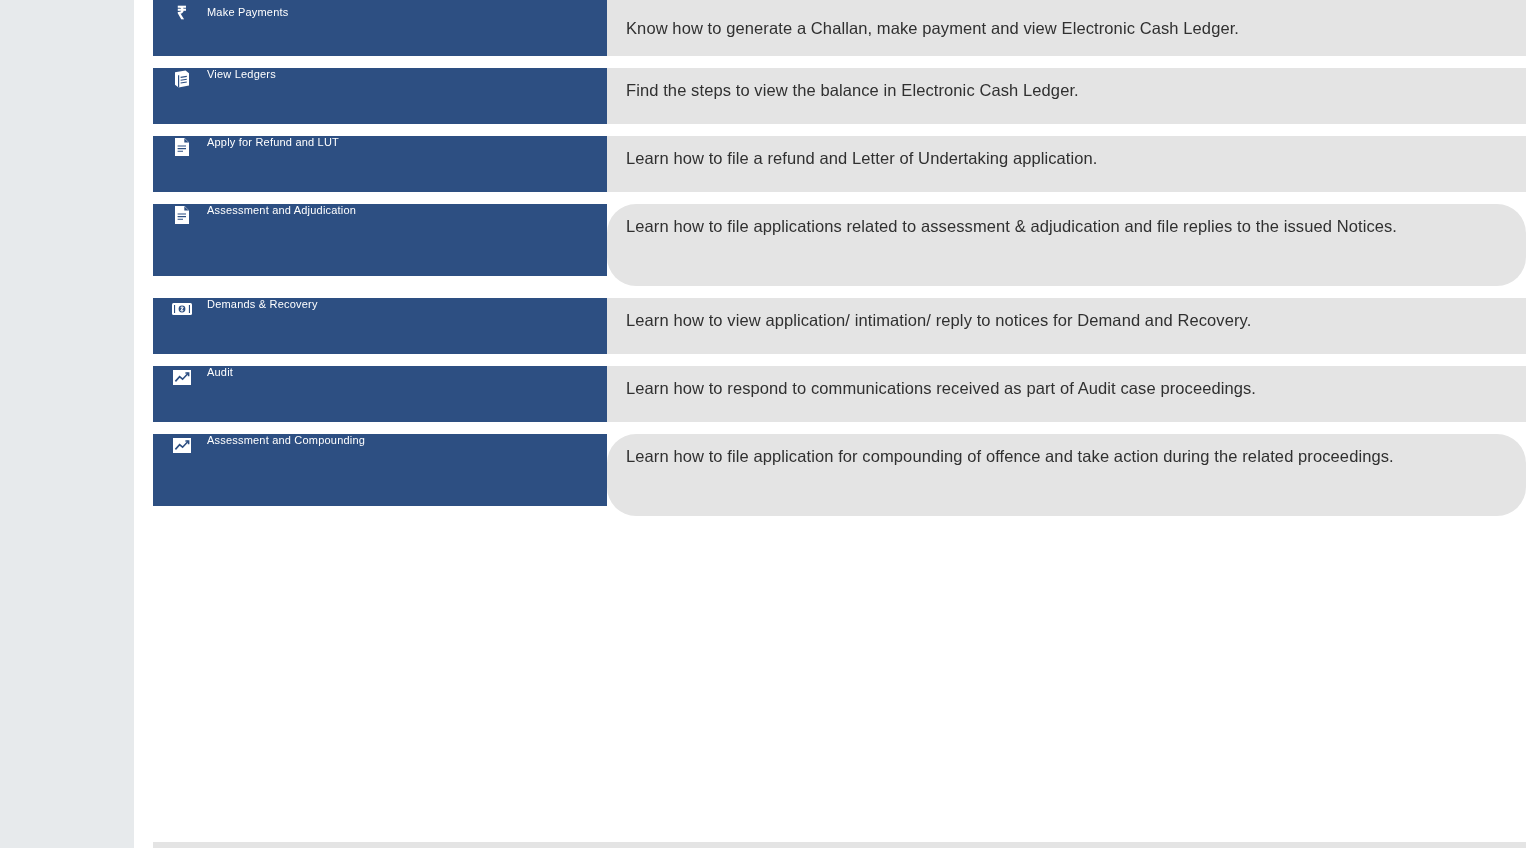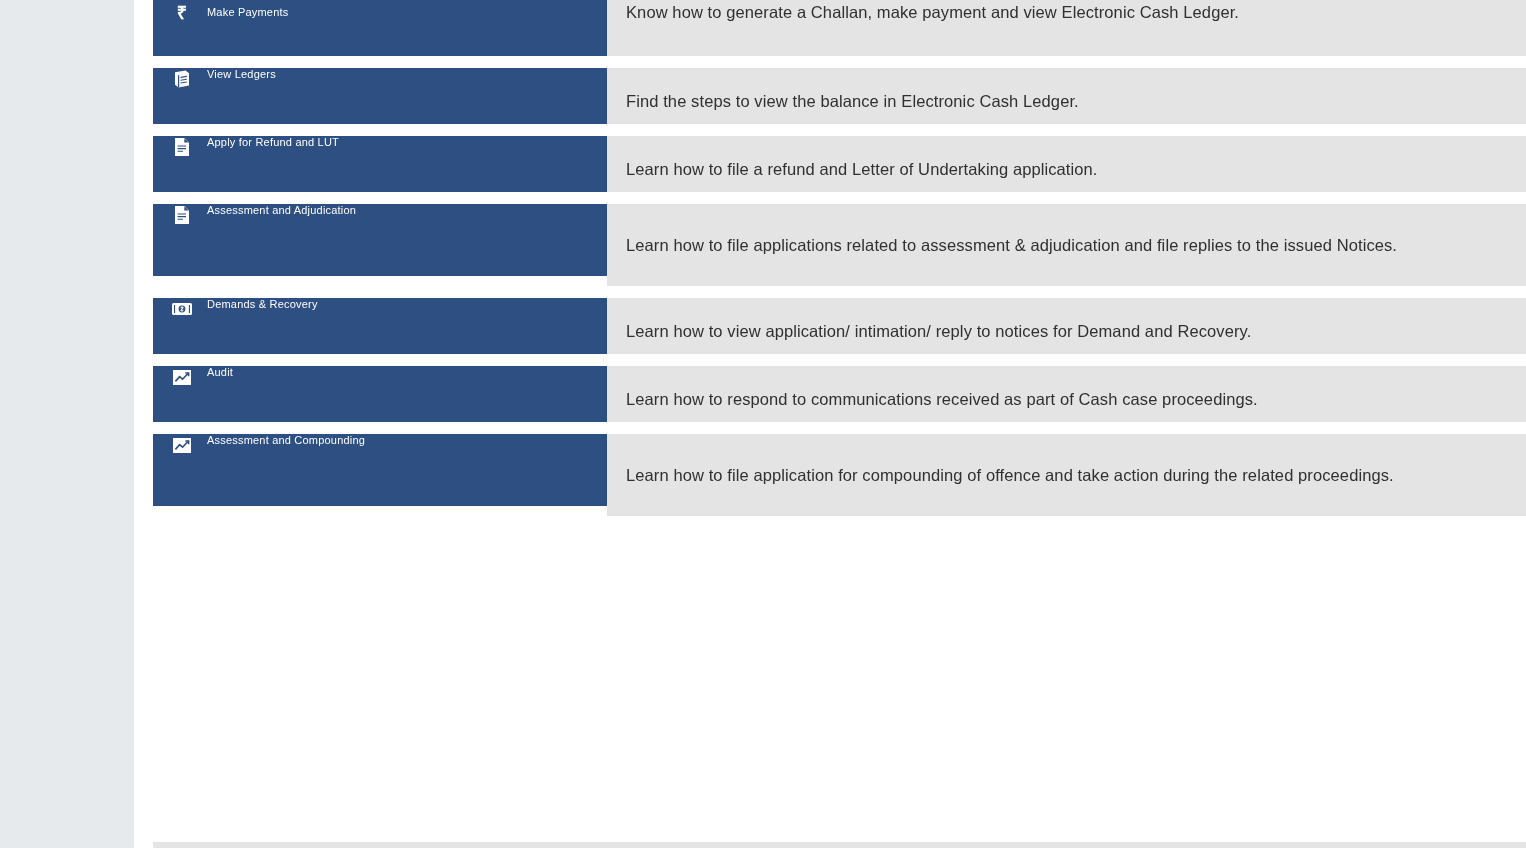--- a/index.html
+++ b/index.html
@@ -59,21 +59,21 @@
     gap: 14px;
     padding: 0 0 0 18px;
     box-sizing: border-box;
     min-height: 56px;
   }
   .row-desc {
     flex: 1 1 auto;
     background: #e4e4e4;
     color: #303030;
     display: flex;
-    align-items: flex-end;
+    align-items: flex-start;
     padding: 10px 24px 10px 19px;
     box-sizing: border-box;
     font-size: 16.5px;
     line-height: 25px;
     letter-spacing: .1px;
   }
   .row-desc span { display: block; }
   .row-label .ico {
     flex: 0 0 22px;
     width: 22px;
@@ -87,25 +87,25 @@
   .row-label .txt {
     font-size: 11px;
     letter-spacing: .2px;
     white-space: nowrap;
   }
   
   .h56 .row-label { height: 56px; }
   .h56 .row-desc  { height: 56px; }
   .h72 .row-label { height: 72px; }
   .h72 .row-desc  { height: 82px; align-items: center; }
-  .tall .row-desc { align-items: center; }
+  .tall .row-desc { align-items: flex-start; border-radius: 29px; }
 
   
   .row-first .row-label { height: 46px; align-items: flex-start; padding-top: 2px; }
-  .row-first .row-desc  { height: 56px; align-items: flex-start; padding-top: 0; }
+  .row-first .row-desc  { height: 56px; align-items: flex-start; padding-top: 16px; }
   .row-first .row-label .txt { line-height: 20px; }
 
   .rupee {
     font-size: 18px;
     font-weight: bold;
     line-height: 1;
   }
   .bottom-strip {
     position: absolute;
     left: 153px;
@@ -211,21 +211,21 @@
         <span class="ico">
           <svg width="20" height="17" viewBox="0 0 20 17" aria-hidden="true">
             <rect x="1" y="1" width="18" height="15" fill="#ffffff"></rect>
             <path d="M3.4 12.4 L7.6 7.6 L10.6 10.2 L16.4 4" stroke="#2d4f82" stroke-width="1.6" fill="none"></path>
             <path d="M13.4 4 L16.6 4 L16.6 7.2" stroke="#2d4f82" stroke-width="1.6" fill="none"></path>
           </svg>
         </span>
         <span class="txt">Audit</span>
       </div>
       <div class="row-desc">
-        <span>Learn how to respond to communications received as part of Cash case proceedings.</span>
+        <span>Learn how to respond to communications received as part of Audit case proceedings.</span>
       </div>
     </div>
 
     <div class="row h72 tall">
       <div class="row-label">
         <span class="ico">
           <svg width="20" height="17" viewBox="0 0 20 17" aria-hidden="true">
             <rect x="1" y="1" width="18" height="15" fill="#ffffff"></rect>
             <path d="M3.4 12.4 L7.6 7.6 L10.6 10.2 L16.4 4" stroke="#2d4f82" stroke-width="1.6" fill="none"></path>
             <path d="M13.4 4 L16.6 4 L16.6 7.2" stroke="#2d4f82" stroke-width="1.6" fill="none"></path>

